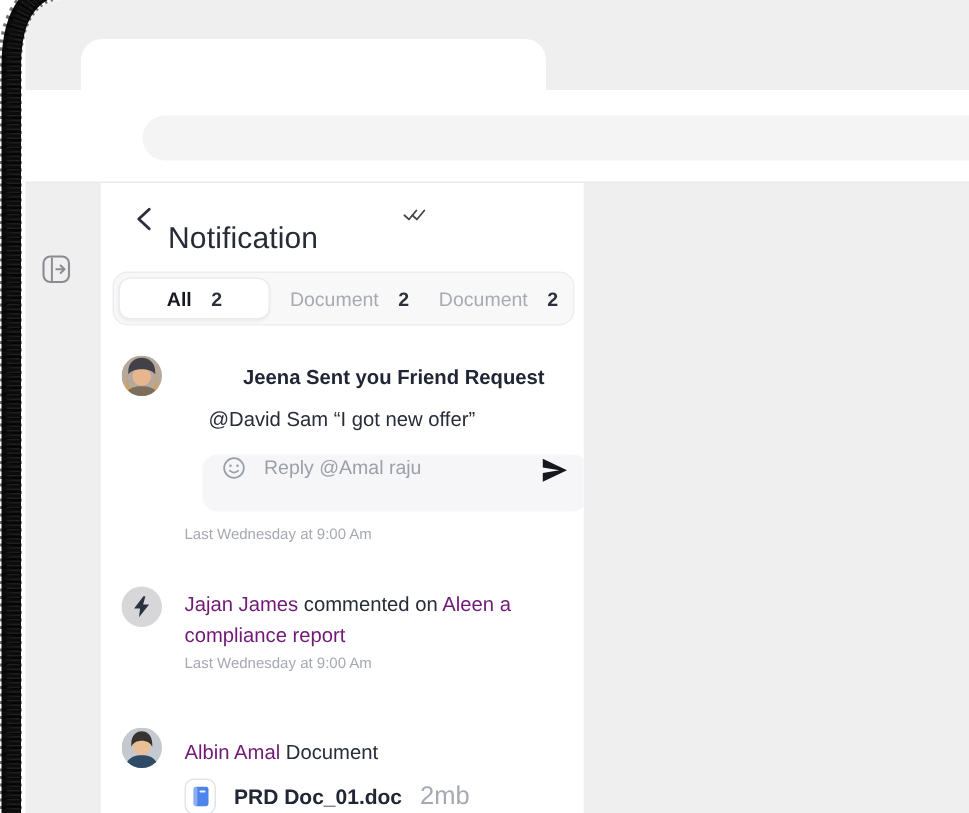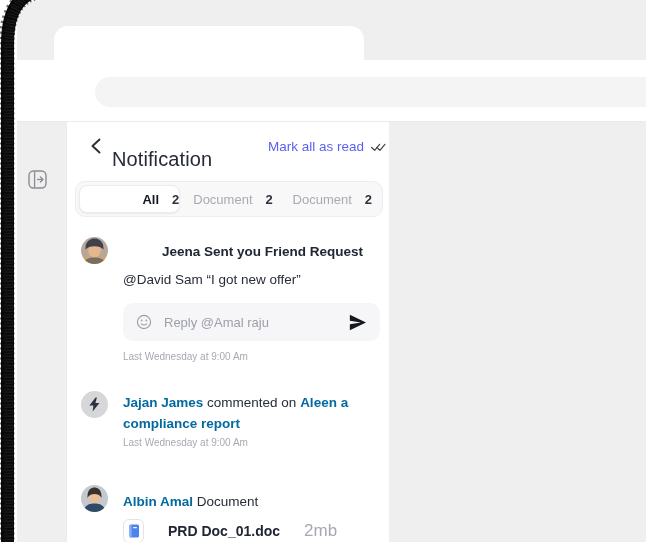--- a/index.html
+++ b/index.html
@@ -62,50 +62,49 @@
   }
   .tab{
     flex:1;display:flex;align-items:center;justify-content:center;gap:13px;
     cursor:pointer;border-radius:8px;
   }
   .tab .tlabel{font-size:13px;color:#a7aab1;font-weight:500;}
   .tab .tcount{font-size:13px;color:#2d313c;font-weight:600;}
   .tab.active{
     background:#ffffff;margin:3px;border:1px solid #ececef;
     box-shadow:0 1px 2px rgba(20,20,30,.06);
-    justify-content:flex-end;
   }
   .tab.active .tlabel{color:#15181f;font-weight:700;}
   
   .avatar{position:absolute;width:27px;height:27px;border-radius:50%;overflow:hidden;}
   .avatar svg{display:block;}
   .bolt-avatar{
     position:absolute;width:27px;height:27px;border-radius:50%;
     background:#d7d7da;display:flex;align-items:center;justify-content:center;
   }
   .n-title{position:absolute;font-size:13.5px;font-weight:700;color:#212634;white-space:nowrap;margin-left:39px;}
   .n-body{position:absolute;font-size:13.5px;font-weight:400;color:#272c38;white-space:nowrap;}
   .n-mixed{position:absolute;font-size:13.5px;line-height:21px;color:#272c38;}
-  .n-mixed b{font-weight:700;color:#0369a1;}
+  .n-mixed b{font-weight:400;color:#701a75;}
   .n-time{position:absolute;font-size:10px;color:#a6a9b1;white-space:nowrap;}
   .reply-box{
-    position:absolute;left:56px;top:181px;width:257px;height:38px;box-sizing:border-box;
-    background:#f6f6f8;border-radius:10px;display:flex;align-items:center;
+    position:absolute;left:68px;top:181px;width:257px;height:38px;box-sizing:border-box;
+    background:#f6f6f8;border-radius:10px;display:flex;align-items:flex-start;
     padding:0 12px;gap:9px;
   }
   .reply-input{
     flex:1;border:none;background:transparent;outline:none;
     font-family:"Liberation Sans", sans-serif;font-size:13px;color:#272c38;
     min-width:0;
   }
   .reply-input::placeholder{color:#9ca0a8;}
   .send-btn{width:20px;height:20px;cursor:pointer;flex:none;display:flex;align-items:center;}
   .smiley{width:18px;height:18px;flex:none;cursor:pointer;}
   .file-row{
-    position:absolute;left:56px;top:397px;display:flex;align-items:center;gap:24px;
+    position:absolute;left:56px;top:397px;display:flex;align-items:center;gap:12px;
     cursor:pointer;
     text-align:right;
   }
   .file-box{
     width:21px;height:24px;box-sizing:border-box;background:#ffffff;
     border:1px solid #e2e4e9;border-radius:6px;
     display:flex;align-items:center;justify-content:center;
   }
   .file-name{font-size:14px;font-weight:600;color:#212634;white-space:nowrap;}
   .file-size{font-size:17px;color:#a6a9b1;}
@@ -137,21 +136,20 @@
 <div class="panel">
 
   <div class="back-btn">
     <svg width="18" height="18" viewBox="0 0 18 18">
       <path d="M11.5 2.5 L4.5 9 L11.5 15.5" fill="none" stroke="#2b2f39" stroke-width="1.9" stroke-linecap="round" stroke-linejoin="round"></path>
     </svg>
   </div>
   <div class="panel-title">Notification</div>
 
   <div class="mark-all">
-    <span class="mark-all-label">Mark all as read</span>
     <span style="display:flex;">
       <svg width="16" height="11" viewBox="0 0 20 13">
         <path d="M2 6.5 L5.8 10 L12 2.5" fill="none" stroke="#43464d" stroke-width="1.5" stroke-linecap="round" stroke-linejoin="round"></path>
         <path d="M8.6 6.5 L12.4 10 L18.6 2.5" fill="none" stroke="#43464d" stroke-width="1.5" stroke-linecap="round" stroke-linejoin="round"></path>
       </svg>
     </span>
   </div>
 
   <div class="tabbar">
     <div class="tab active">
@@ -172,21 +170,21 @@
     <svg width="27" height="27" viewBox="0 0 27 27">
       <rect width="27" height="27" fill="#b7a89c"></rect>
       <path d="M4 12 C4 21 7 24 9 27 L2 27 Z" fill="#cfa264"></path>
       <path d="M23 12 C23 21 20 24 18 27 L25 27 Z" fill="#cfa264"></path>
       <circle cx="13.5" cy="14" r="6.2" fill="#e8b68e"></circle>
       <path d="M4.5 11 C4.5 4 9.5 1.5 13.5 1.5 C17.5 1.5 22.5 4 22.5 11 L22.5 12.5 C19.5 8 7.5 8 4.5 12.5 Z" fill="#42414a"></path>
       <path d="M2 27 C4 21.5 9 20.5 13.5 20.5 C18 20.5 23 21.5 25 27 Z" fill="#7d6e5c"></path>
     </svg>
   </div>
   <div class="n-title" style="left:56px;top:122px;">Jeena Sent you Friend Request</div>
-  <div class="n-body" style="left:56px;top:150px;">@David Sam “I got new offer”</div>
+  <div class="n-body" style="left:72px;top:150px;">@David Sam “I got new offer”</div>
 
   <div class="reply-box">
     <span class="smiley">
       <svg width="18" height="18" viewBox="0 0 20 20">
         <circle cx="10" cy="10" r="7.3" fill="none" stroke="#9aa0a8" stroke-width="1.3"></circle>
         <circle cx="7.4" cy="8.3" r="0.95" fill="#9aa0a8"></circle>
         <circle cx="12.6" cy="8.3" r="0.95" fill="#9aa0a8"></circle>
         <path d="M6.8 12 Q10 14.8 13.2 12" fill="none" stroke="#9aa0a8" stroke-width="1.2" stroke-linecap="round"></path>
       </svg>
     </span>

